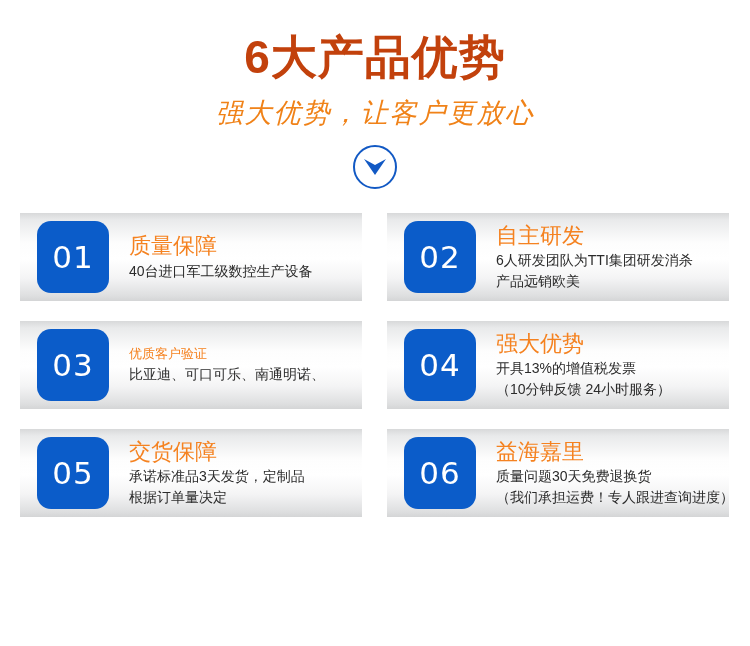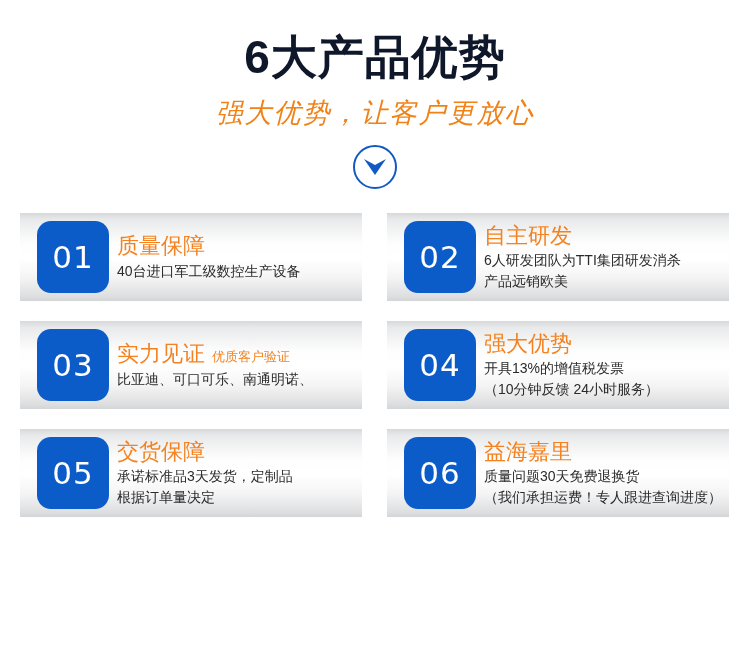--- a/index.html
+++ b/index.html
@@ -22,21 +22,21 @@
   }
 
   
   .header {
     padding-top: 32px;
     text-align: center;
   }
   .main-title {
     font-size: 46px;
     font-weight: bold;
-    color: #0f172a;
+    color: #c2410c;
     letter-spacing: 1px;
     line-height: 1.1;
     margin: 0;
   }
   .sub-title {
     margin-top: 14px;
     font-size: 27px;
     color: #f08218;
     letter-spacing: 2px;
     line-height: 1.2;
@@ -94,21 +94,21 @@
     border-radius: 14px;
     color: #ffffff;
     font-size: 31px;
     letter-spacing: 1px;
     display: flex;
     align-items: center;
     justify-content: center;
     font-family: "DejaVu Sans", "Liberation Sans", sans-serif;
   }
   .card-body {
-    margin-left: 8px;
+    margin-left: 20px;
     display: flex;
     flex-direction: column;
     justify-content: center;
   }
   .card-title-row {
     display: flex;
     align-items: baseline;
     gap: 7px;
     margin-bottom: 1px;
   }
@@ -165,21 +165,20 @@
             <div class="card-title">自主研发</div>
           </div>
           <div class="card-line">6人研发团队为TTI集团研发消杀</div>
           <div class="card-line">产品远销欧美</div>
         </div>
       </div>
       <div class="card">
         <div class="badge">03</div>
         <div class="card-body">
           <div class="card-title-row">
-            <div class="card-title">实力见证</div>
             <div class="card-title-note">优质客户验证</div>
           </div>
           <div class="card-line">比亚迪、可口可乐、南通明诺、</div>
         </div>
       </div>
       <div class="card">
         <div class="badge">04</div>
         <div class="card-body">
           <div class="card-title-row">
             <div class="card-title">强大优势</div>

